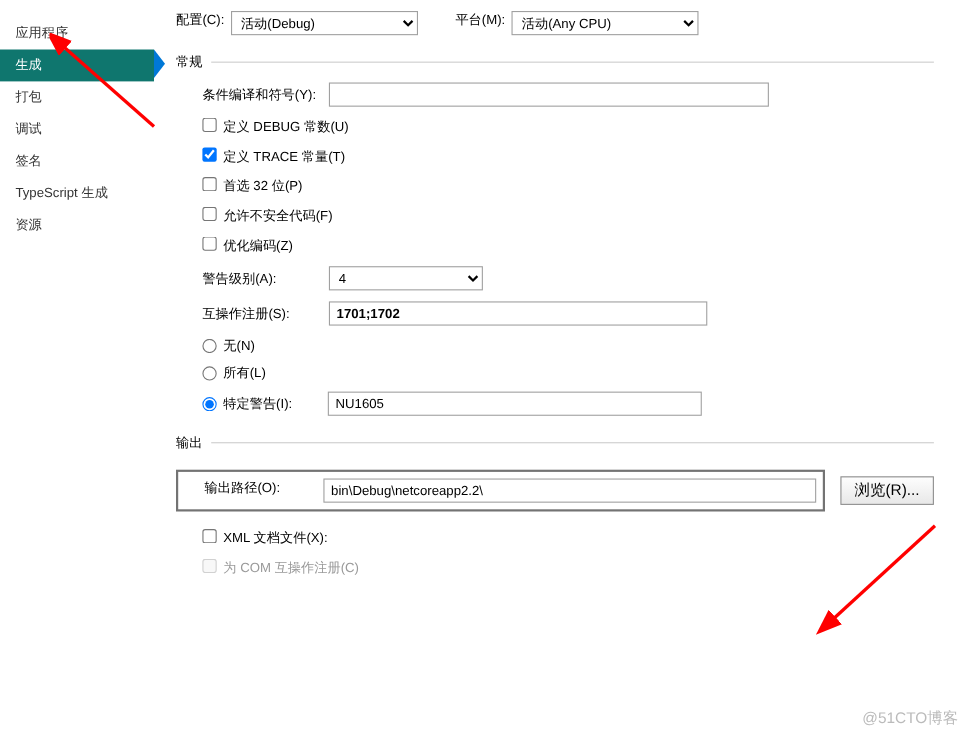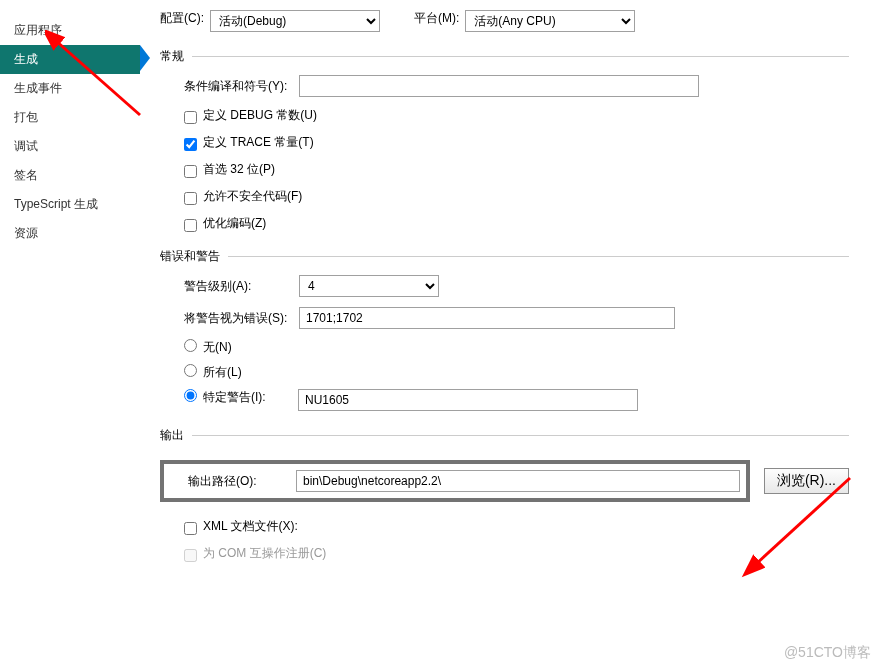--- a/index.html
+++ b/index.html
@@ -59,45 +59,44 @@
 .section-title { margin-right: 8px; }
 .section-line { flex: 1; height: 1px; background: #ccc; }
 .form-row {
   display: flex;
   align-items: center;
   margin: 10px 0 10px 24px;
 }
 .form-label { width: 115px; flex-shrink: 0; }
 .check-row {
   display: flex;
-  align-items: flex-end;
+  align-items: flex-start;
   margin: 10px 0 10px 24px;
   gap: 6px;
 }
 input[type="text"].tbox {
   border: 1px solid #a0a0a0;
   height: 22px;
   padding: 0 6px;
   font-size: 12px;
 }
 input[type="checkbox"] { width: 13px; height: 13px; }
 input[type="radio"] { width: 13px; height: 13px; margin-right: 6px; }
-.radio-row { display: flex; align-items: flex-start; margin: 8px 0 8px 24px; }
+.radio-row { display: flex; align-items: center; margin: 8px 0 8px 24px; }
 .btn {
   border: 1px solid #8a8a8a;
   background: linear-gradient(#fdfdfd, #e8e8e8);
   padding: 3px 12px;
   font-size: 14px;
   cursor: pointer;
 }
 .highlight-box {
-  border: 4px solid #737373;
+  border: 2px solid #737373;
   padding: 6px 6px;
   display: flex;
-  align-items: center;
   margin: 6px 0;
 }
 .highlight-box .form-label { width: 108px; margin-left: 18px; }
 .watermark {
   position: absolute;
   right: 8px;
   bottom: 6px;
   color: #bbb;
   font-size: 14px;
   font-family: Arial;
@@ -108,21 +107,20 @@
 }
 .disabled { color: #999; }
 </style>
 </head>
 <body>
 
 <div class="container">
   <div class="sidebar">
     <div class="sidebar-item"><span>应用程序</span></div>
     <div class="sidebar-item selected"><span>生成</span></div>
-    <div class="sidebar-item"><span>生成事件</span></div>
     <div class="sidebar-item"><span>打包</span></div>
     <div class="sidebar-item"><span>调试</span></div>
     <div class="sidebar-item"><span>签名</span></div>
     <div class="sidebar-item"><span>TypeScript 生成</span></div>
     <div class="sidebar-item"><span>资源</span></div>
   </div>
 
   <div class="main">
     <div class="config-row">
       <span>配置(C):</span>
@@ -154,31 +152,27 @@
     </div>
     <div class="check-row">
       <input type="checkbox" style="">
       <span>允许不安全代码(F)</span>
     </div>
     <div class="check-row">
       <input type="checkbox" style="">
       <span>优化编码(Z)</span>
     </div>
 
-    <div class="section-header">
-      <span class="section-title">错误和警告</span>
-      <div class="section-line"></div>
-    </div>
     <div class="form-row">
       <span class="form-label">警告级别(A):</span>
       <select class="combo" style="min-width:140px"><option>4</option></select>
     </div>
     <div class="form-row">
-      <span class="form-label">将警告视为错误(S):</span>
-      <input type="text" class="tbox" style="width: 376px;" value="1701;1702">
+      <span class="form-label">互操作注册(S):</span>
+      <input type="text" class="tbox" style="width: 344px; font-weight: bold;" value="1701;1702">
     </div>
 
     <div class="radio-row">
       <input type="radio" name="treat" style="">
       <span>无(N)</span>
     </div>
     <div class="radio-row">
       <input type="radio" name="treat" style="">
       <span>所有(L)</span>
     </div>

